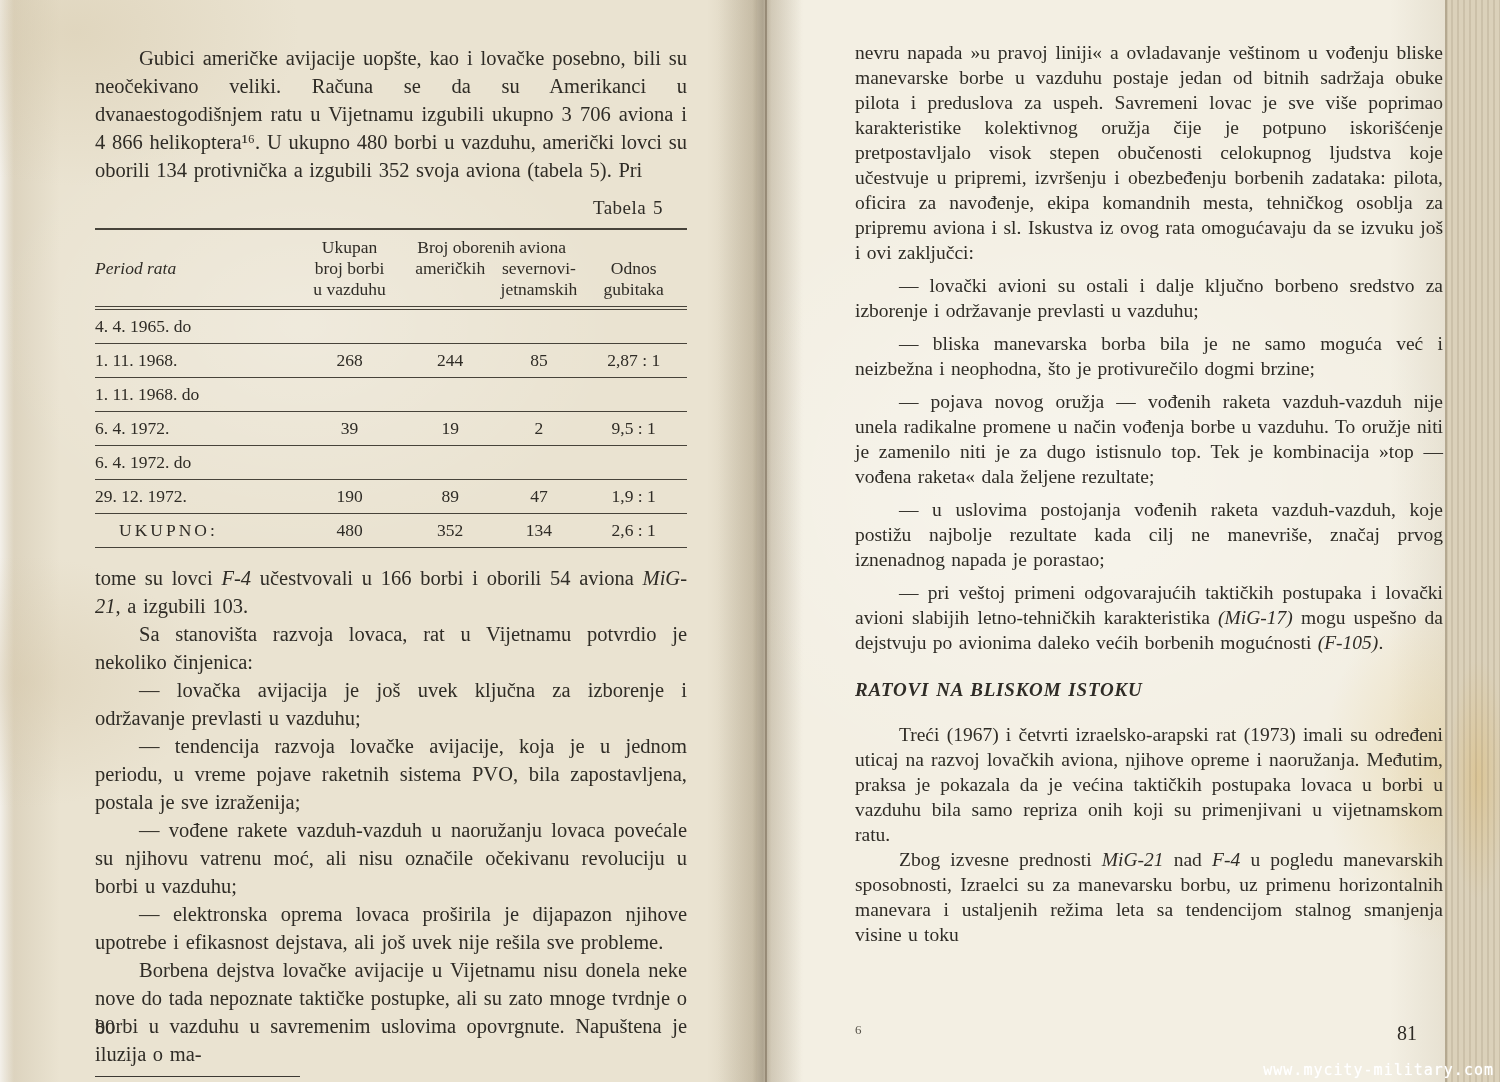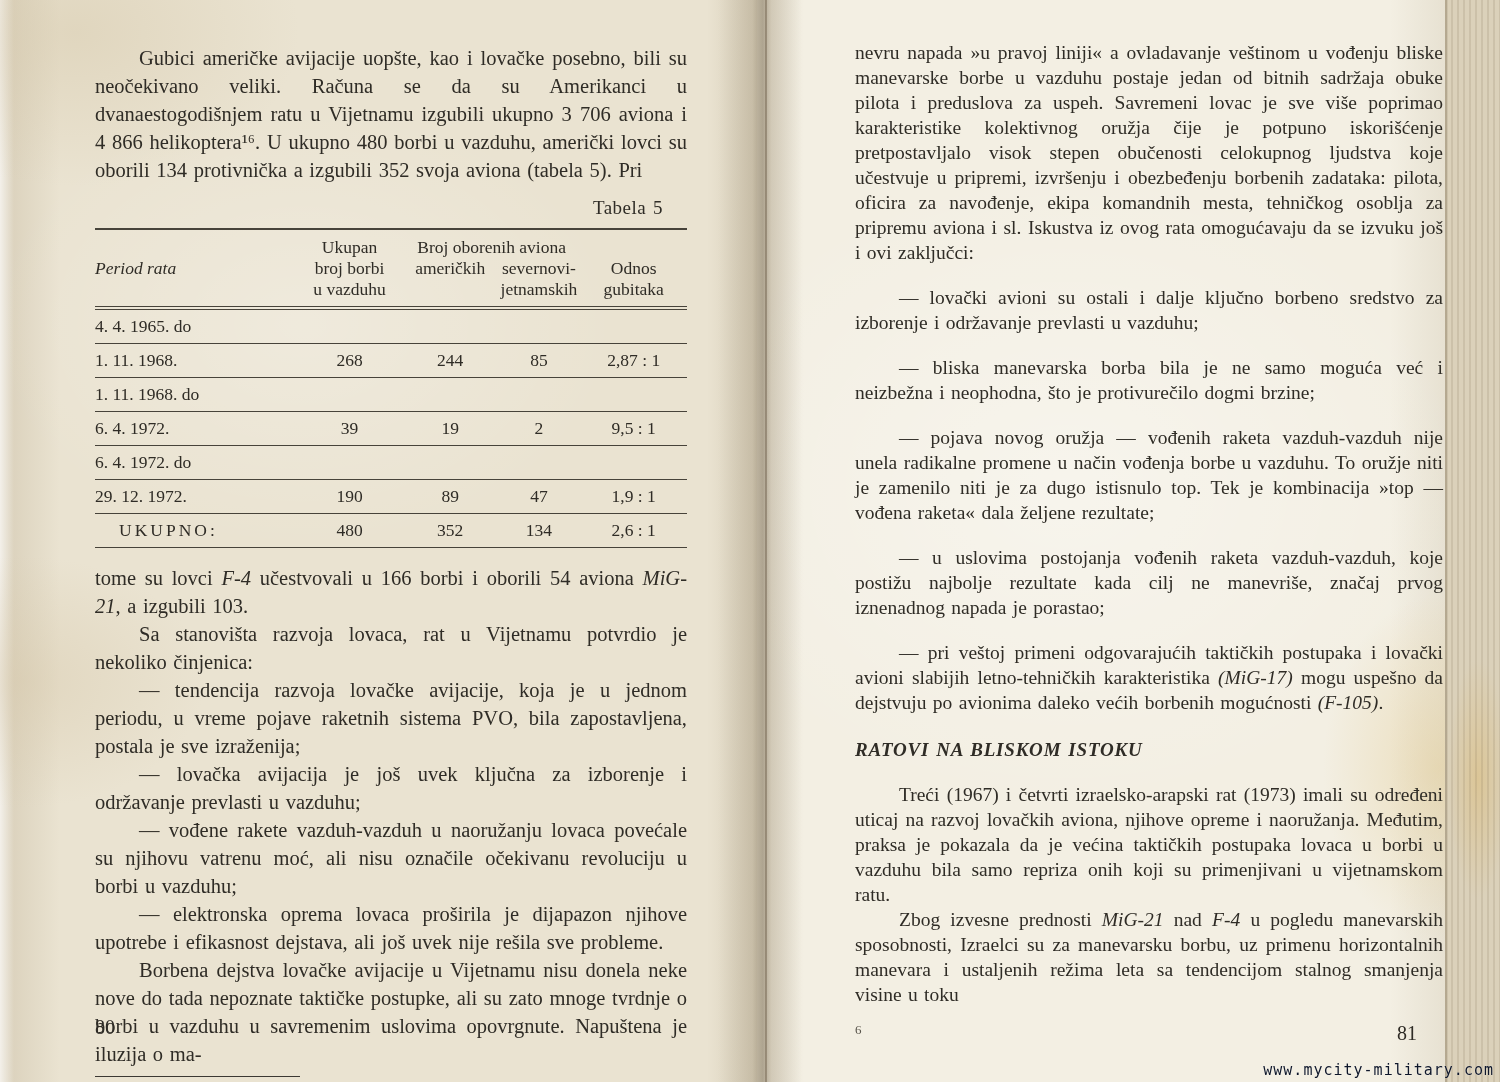--- a/index.html
+++ b/index.html
@@ -51,21 +51,21 @@
     content:"";position:absolute;left:47px;top:0;width:2px;height:100%;
     background:rgba(106,92,70,.45);
   }
   
   .col{position:absolute;text-align:justify;}
   .col-left{left:95px;top:44px;width:592px;font-size:20.5px;line-height:28px;word-spacing:1.5px;}
   .col-right{left:98px;top:40px;width:588px;font-size:19.5px;line-height:25px;word-spacing:1.5px;}
   p.para{margin:0;}
   p.indent{text-indent:44px;}
   p.bullet{margin:0;text-indent:44px;}
-  .col-right p.bullet{margin-top:20px;}
+  .col-right p.bullet{margin-top:8px;}
   .col-left .after-table{margin-top:16px;}
   
   .tabela-label{text-align:right;font-size:19px;margin:10px 24px 6px 0;letter-spacing:.5px;}
   .vtable{font-size:17.5px;line-height:21px;border-top:2px solid #47433a;text-align:left;word-spacing:0;}
   .vt-row{
     display:grid;grid-template-columns:34% 18% 16% 14% 18%;
     border-bottom:1.6px solid #47433a;padding:6px 0;align-items:center;
   }
   .vt-head{grid-template-rows:auto auto auto;border-bottom:4px double #47433a;padding:7px 0 6px 0;align-items:start;}
   .h-period{grid-column:1;grid-row:2;font-style:italic;}
@@ -88,21 +88,21 @@
     margin:22px 0 20px 0;text-align:left;text-indent:0;
   }
   
   .folio{position:absolute;font-size:20px;}
   .folio-left{left:95px;top:1016px;}
   .folio-right{left:640px;top:1022px;}
   .sig-mark{position:absolute;left:98px;top:1022px;font-size:13px;color:#57534a;}
   .watermark{
     position:absolute;right:6px;bottom:3px;
     font-family:"DejaVu Sans Mono",monospace;
-    font-size:15px;letter-spacing:1px;color:#0f172a;
+    font-size:15px;letter-spacing:1px;color:#ffffff;
     text-shadow:0 0 1px rgba(255,255,255,.8);
   }
   i{font-style:italic;}
 </style>
 </head>
 <body>
 
 <div class="scan">
 
   <div class="page page-left">
@@ -170,22 +170,22 @@
           <span class="vt-cell c-period">UKUPNO:</span>
           <span class="vt-cell c-num">480</span>
           <span class="vt-cell c-num">352</span>
           <span class="vt-cell c-num">134</span>
           <span class="vt-cell c-num">2,6 : 1</span>
         </div>
       </div>
 
       <p class="para after-table">tome su lovci <i>F-4</i> učestvovali u 166 borbi i oborili 54 aviona <i>MiG-21</i>, a izgubili 103.</p>
       <p class="para indent">Sa stanovišta razvoja lovaca, rat u Vijetnamu potvrdio je nekoliko činjenica:</p>
+      <p class="bullet">— lovačka avijacija je još uvek ključna za izborenje i održavanje prevlasti u vazduhu;</p>
       <p class="bullet">— tendencija razvoja lovačke avijacije, koja je u jednom periodu, u vreme pojave raketnih sistema PVO, bila zapostavljena, postala je sve izraženija;</p>
-      <p class="bullet">— lovačka avijacija je još uvek ključna za izborenje i održavanje prevlasti u vazduhu;</p>
       <p class="bullet">— vođene rakete vazduh-vazduh u naoružanju lovaca povećale su njihovu vatrenu moć, ali nisu označile očekivanu revoluciju u borbi u vazduhu;</p>
       <p class="bullet">— elektronska oprema lovaca proširila je dijapazon njihove upotrebe i efikasnost dejstava, ali još uvek nije rešila sve probleme.</p>
       <p class="para indent">Borbena dejstva lovačke avijacije u Vijetnamu nisu donela neke nove do tada nepoznate taktičke postupke, ali su zato mnoge tvrdnje o borbi u vazduhu u savremenim uslovima opovrgnute. Napuštena je iluzija o ma-</p>
 
       <div class="footnote">
         <div class="fn-rule"></div>
 
       </div>
     </div>
     <div class="folio folio-left">80</div>

